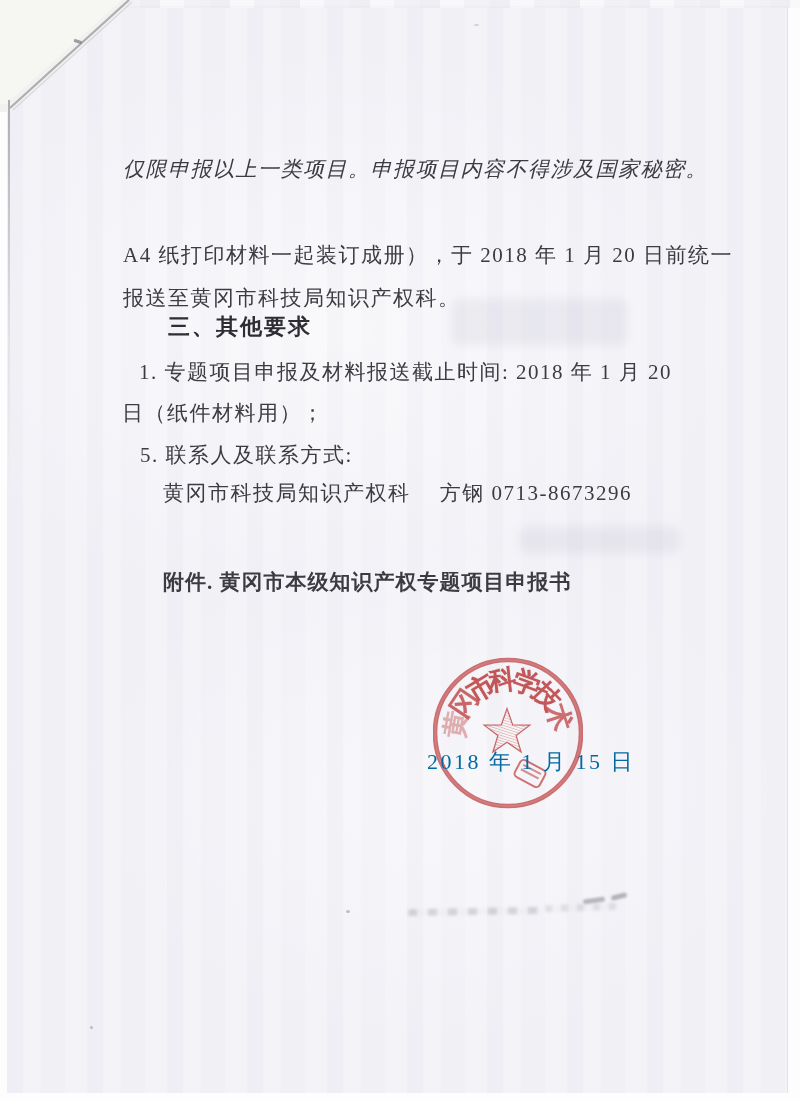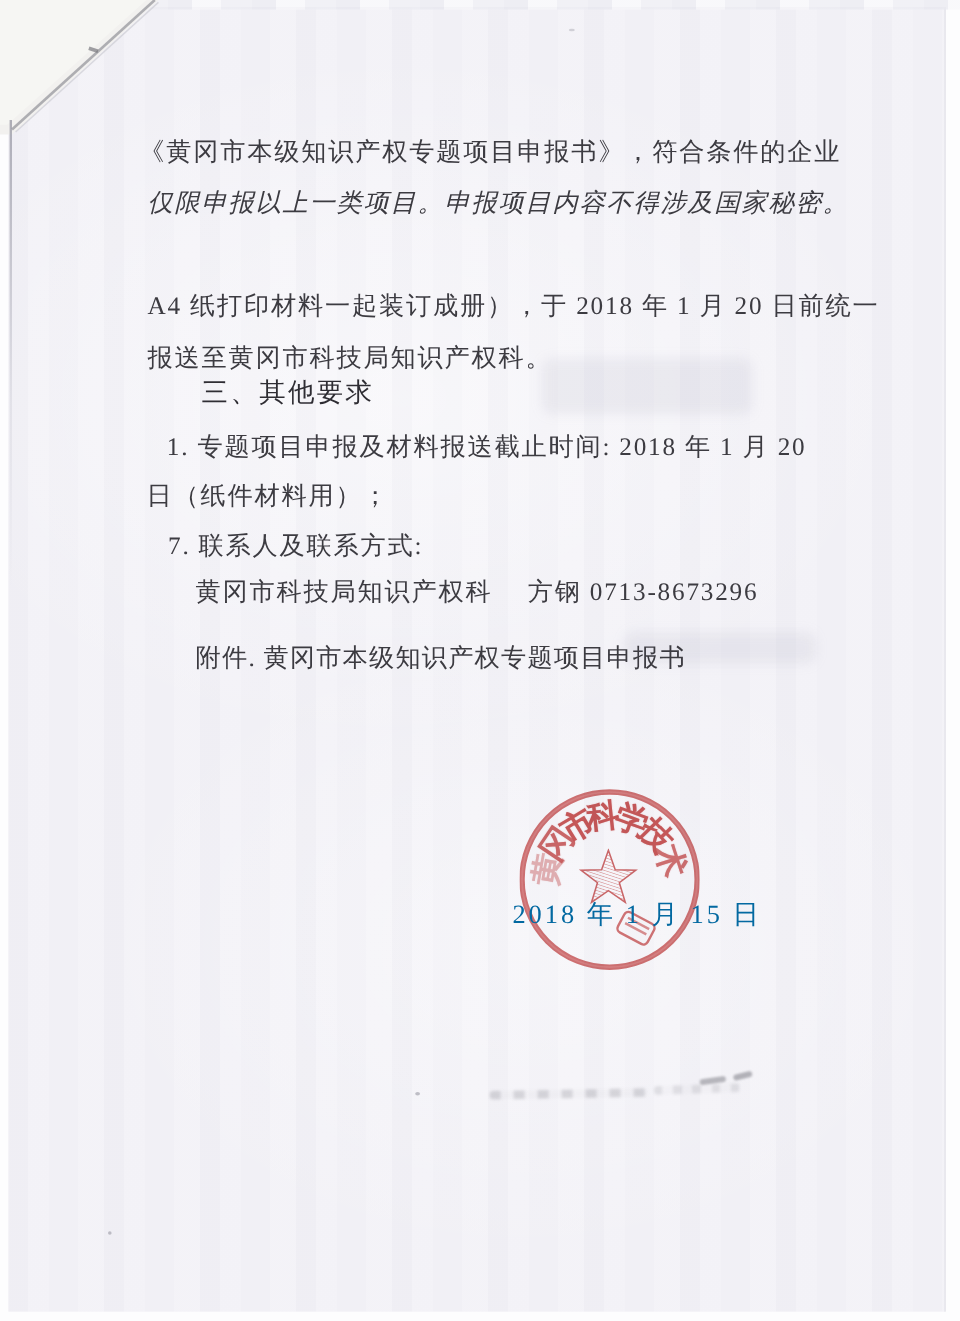--- a/index.html
+++ b/index.html
@@ -46,32 +46,32 @@
     background: linear-gradient(rgba(150,150,162,.75), rgba(182,182,194,.25) 60%, rgba(190,190,200,0));
   }
   
   .line {
     position:absolute;
     color:#3c3b41;
     font-size:21px;
     letter-spacing:1.5px;
     white-space:pre;
   }
-  .heading { font-weight:normal; color:#2e2d33; font-size:22px; letter-spacing:2px; }
+  .heading { font-weight:bold; color:#2e2d33; font-size:22px; letter-spacing:2px; }
   .l1 { left:116px; top:112px; }
   .l2 { left:123px; top:155px;font-style:italic; }
   .l3 { left:123px; top:198px; }
   .l4 { left:123px; top:241px;text-align:center; }
   .l5 { left:123px; top:284px; }
   .lh { left:168px; top:312px; }
   .i1 { left:139px; top:358px; }
   .i2 { left:122px; top:399px; }
   .i3 { left:140px; top:441px; }
   .i4 { left:163px; top:479px;text-align:center; }
-  .att { left:163px; top:534px; font-weight:normal; letter-spacing:1px; }
+  .att { left:163px; top:568px; font-weight:bold; letter-spacing:1px; }
   .date-line {
     position:absolute; left:427px; top:747px;
     color:#0369a1; font-size:22px; letter-spacing:2.5px; white-space:pre;
     z-index:5;
   }
   
   .stamp {
     position:absolute; left:433px; top:656px; width:150px; height:156px;
     z-index:4; mix-blend-mode:multiply; opacity:.92;
   }
@@ -137,30 +137,29 @@
       <path d="M129,0 L10,108" stroke="#97979e" stroke-width="2.2" fill="none" opacity="0.75"></path>
       <path d="M132,2 L13,110" stroke="#c6c6cd" stroke-width="1.2" fill="none" opacity="0.6"></path>
       <rect x="74" y="40" width="8" height="3" fill="#6f6f75" transform="rotate(18 78 41)" opacity="0.65"></rect>
     </svg>
   </div>
   <div class="edge-left"></div>
 
   <div class="ghost g1"></div>
   <div class="ghost g2"></div>
 
-  <div class="line l1">《黄冈市本级知识产权专题项目申报书》，符合条件的企业</div>
   <div class="line l2">仅限申报以上一类项目。申报项目内容不得涉及国家秘密。</div>
   <div class="line l4">A4 纸打印材料一起装订成册），于 2018 年 1 月 20 日前统一</div>
   <div class="line l5">报送至黄冈市科技局知识产权科。</div>
 
   <div class="line heading lh">三、其他要求</div>
 
   <div class="line i1">1. 专题项目申报及材料报送截止时间: 2018 年 1 月 20</div>
   <div class="line i2">日（纸件材料用）；</div>
-  <div class="line i3">7. 联系人及联系方式:</div>
+  <div class="line i3">5. 联系人及联系方式:</div>
   <div class="line i4">黄冈市科技局知识产权科　 方钢 0713-8673296</div>
 
   <div class="line att">附件. 黄冈市本级知识产权专题项目申报书</div>
 
   <div class="stamp">
     <svg class="seal-ring-svg" width="150" height="156" viewBox="0 0 150 156">
       <circle cx="75" cy="77" r="73" fill="none" stroke="#c84c4c" stroke-width="4.6" opacity="0.85"></circle>
       <circle cx="75" cy="77" r="73" fill="none" stroke="#e08a8a" stroke-width="1.4" opacity="0.5"></circle>
     </svg>
     <span class="seal-char sc0">黄</span>

